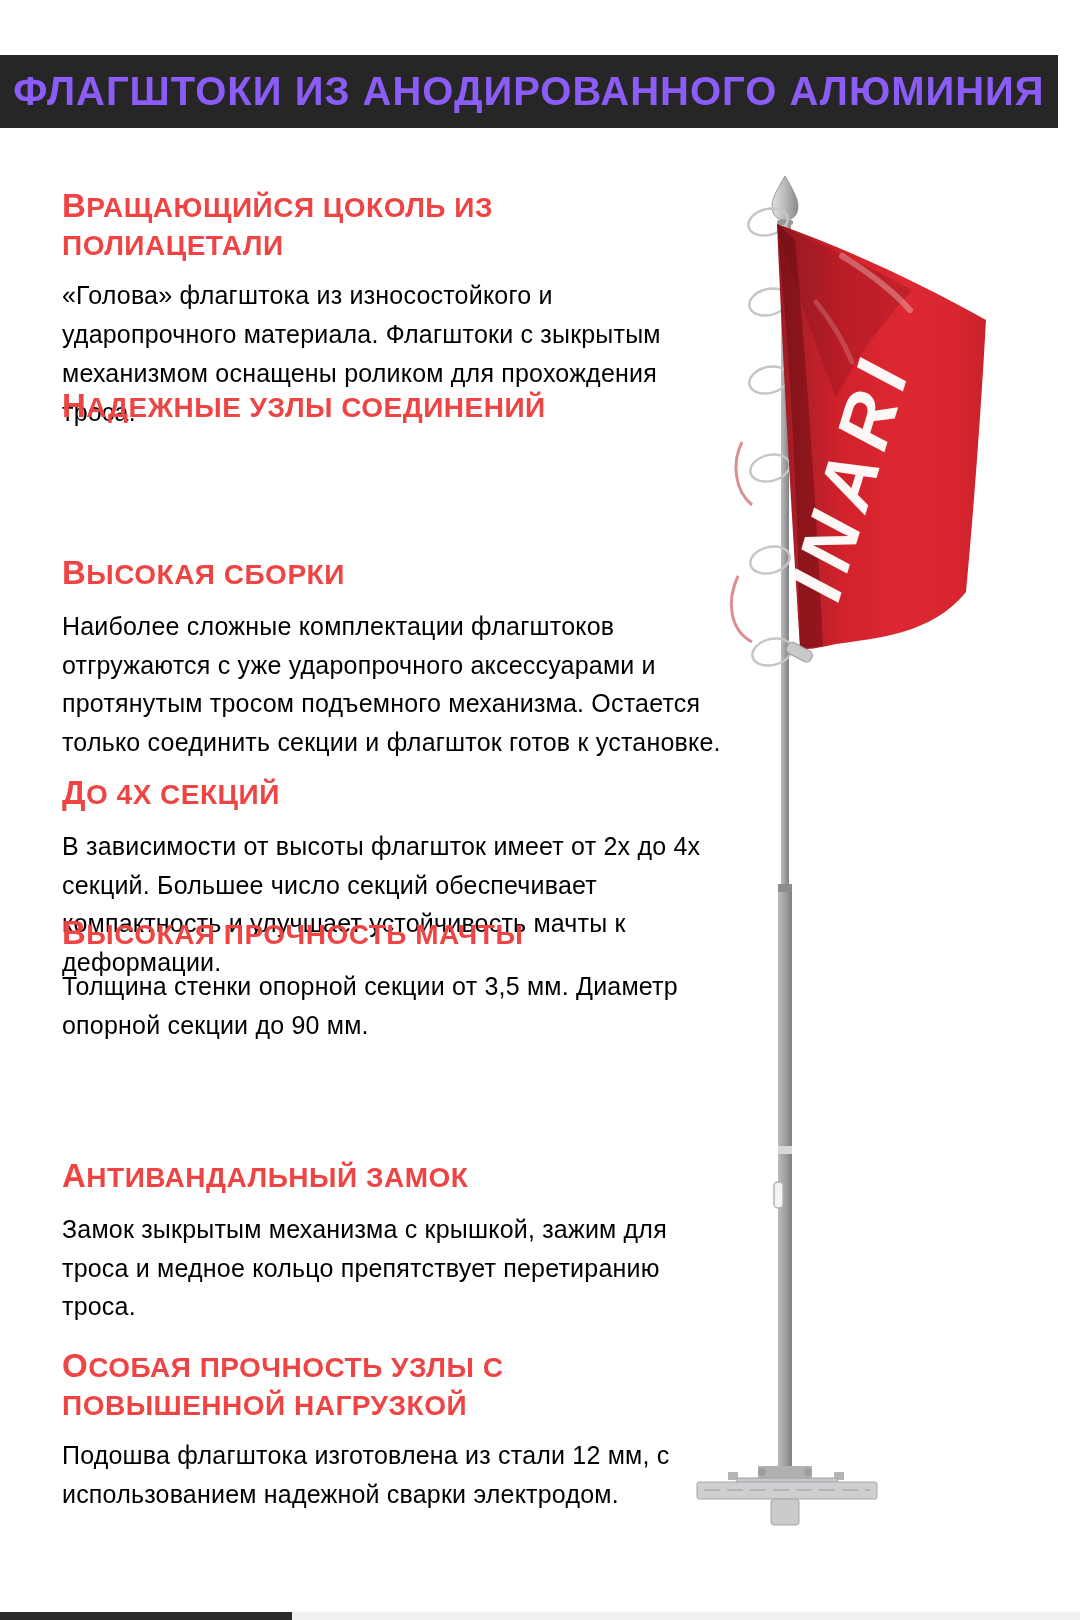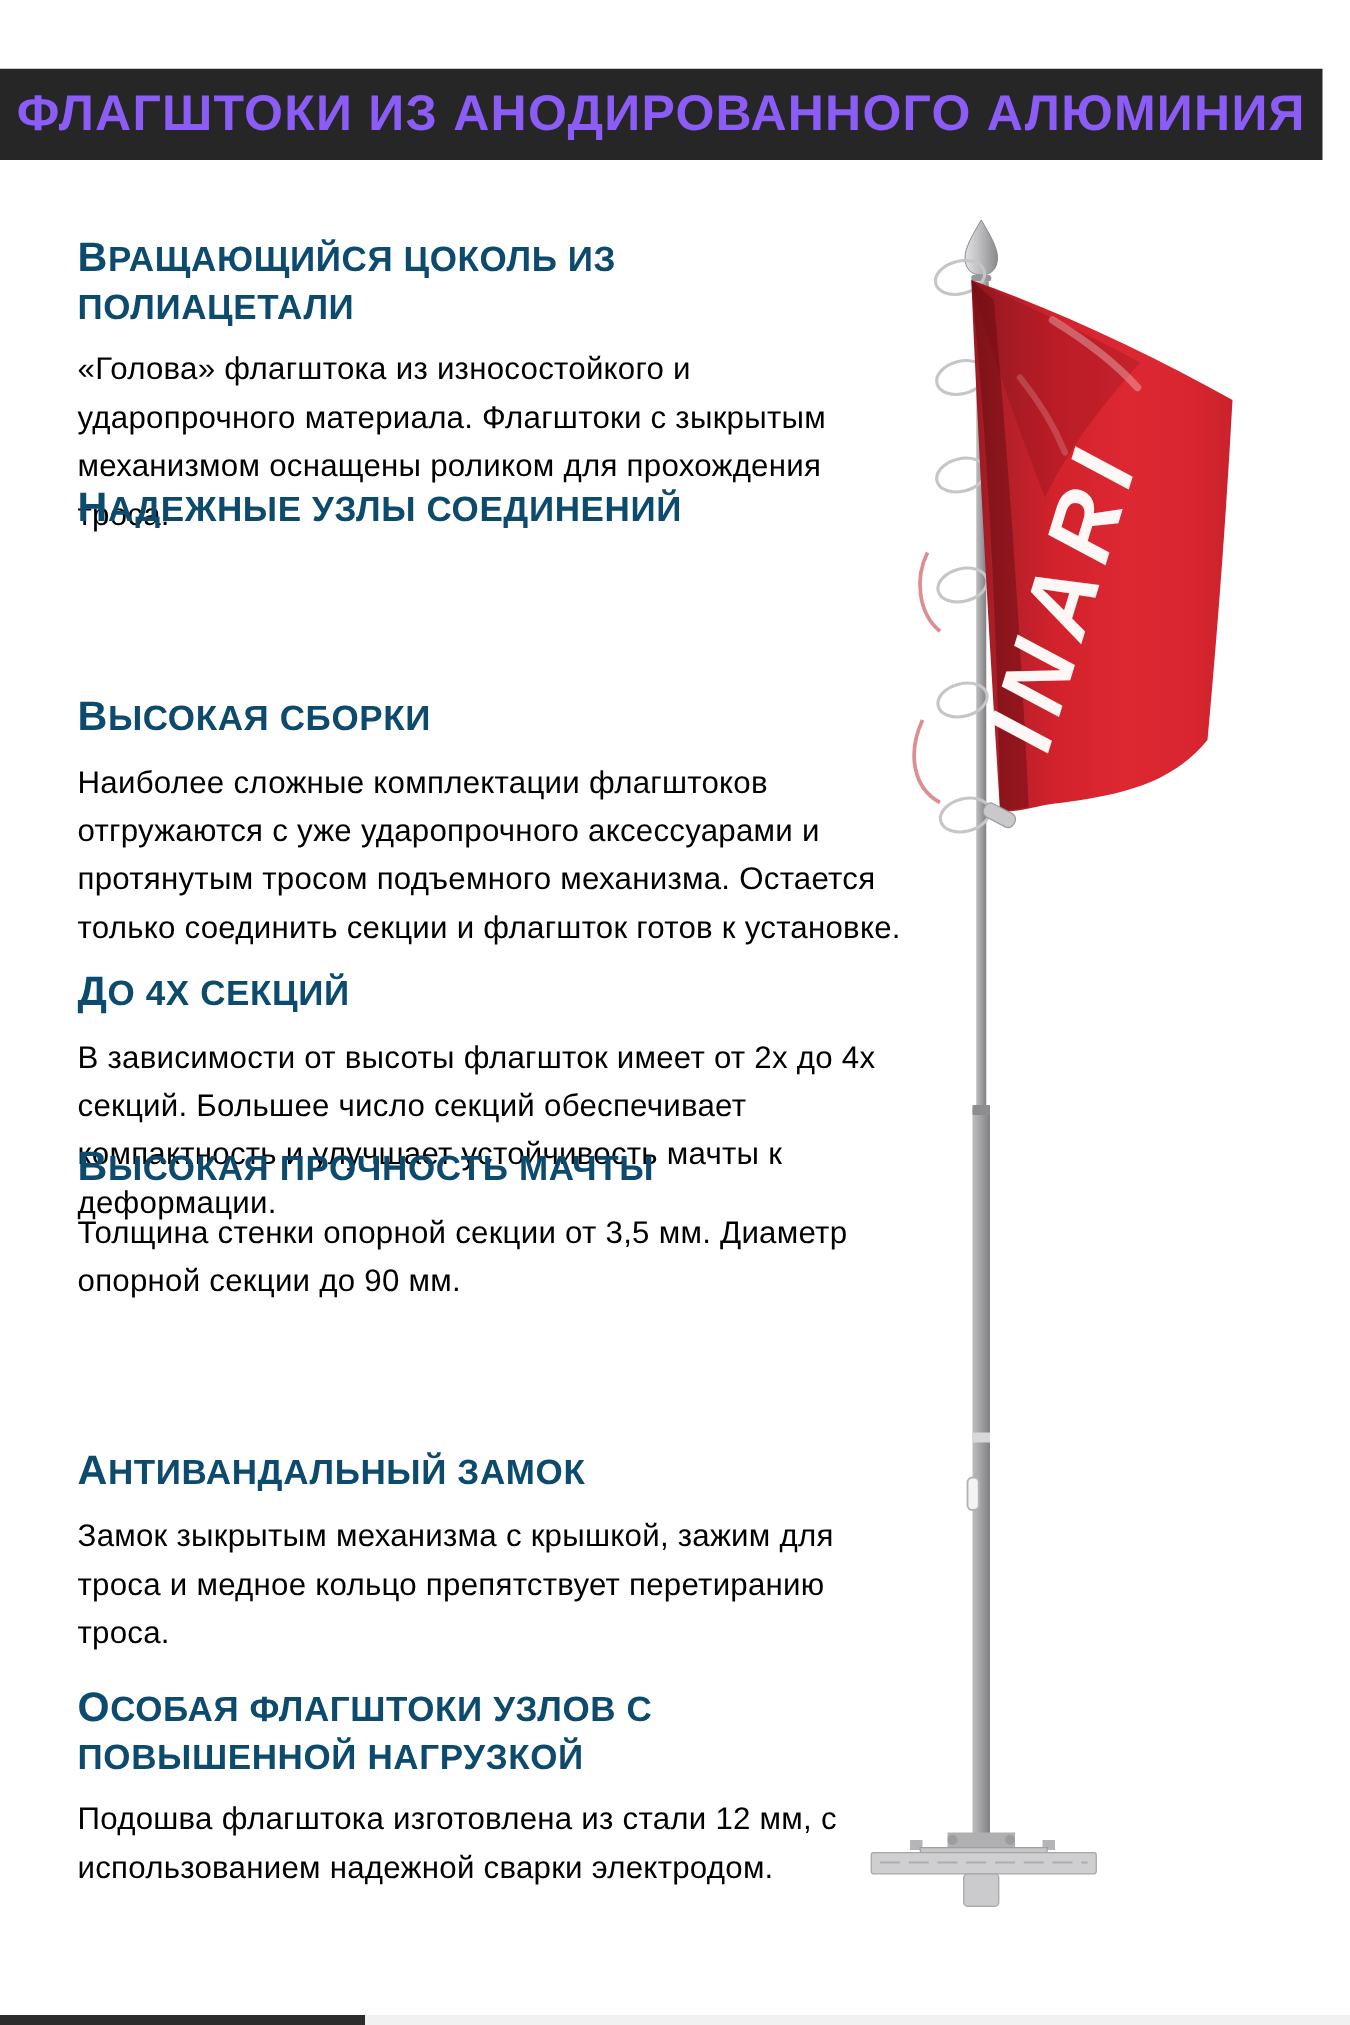--- a/index.html
+++ b/index.html
@@ -17,21 +17,21 @@
     display:flex;align-items:center;justify-content:center;
   }
   .header-title{
     color:#8b5cf6;font-size:40px;font-weight:700;letter-spacing:1px;
     white-space:nowrap;
   }
   
   .feature{position:absolute;left:62px;width:660px;}
   .sec-heading{
     margin:0 0 12px 0;
-    font-size:28px;line-height:1.3;font-weight:700;color:#0c4a6e;
+    font-size:28px;line-height:1.3;font-weight:700;color:#ef4444;
     letter-spacing:.5px;
   }
   .sec-heading::first-letter{font-size:33px;}
   .sec-body{
     margin:0;
     font-size:25px;line-height:1.55;color:#000000;letter-spacing:.2px;
   }
   
   .flagpole-svg{position:absolute;left:640px;top:160px;}
   
@@ -72,21 +72,21 @@
     <h2 class="sec-heading">ВЫСОКАЯ ПРОЧНОСТЬ МАЧТЫ</h2>
     <p class="sec-body">Толщина стенки опорной секции от 3,5 мм. Диаметр опорной секции до 90 мм.</p>
   </section>
 
   <section class="feature" style="top:1155px">
     <h2 class="sec-heading">АНТИВАНДАЛЬНЫЙ ЗАМОК</h2>
     <p class="sec-body">Замок зыкрытым механизма с крышкой, зажим для троса и медное кольцо препятствует перетиранию троса.</p>
   </section>
 
   <section class="feature" style="top:1345px">
-    <h2 class="sec-heading">ОСОБАЯ ФЛАГШТОКИ УЗЛОВ С ПОВЫШЕННОЙ НАГРУЗКОЙ</h2>
+    <h2 class="sec-heading">ОСОБАЯ ПРОЧНОСТЬ УЗЛЫ С ПОВЫШЕННОЙ НАГРУЗКОЙ</h2>
     <p class="sec-body">Подошва флагштока изготовлена из стали 12 мм, с использованием надежной сварки электродом.</p>
   </section>
 
   <svg class="flagpole-svg" width="380" height="1400" viewBox="0 0 380 1400">
     <defs>
       <linearGradient id="gPole" x1="0" y1="0" x2="1" y2="0">
         <stop offset="0" stop-color="#bcbcbe"></stop>
         <stop offset="0.45" stop-color="#a3a3a6"></stop>
         <stop offset="1" stop-color="#808083"></stop>
       </linearGradient>

